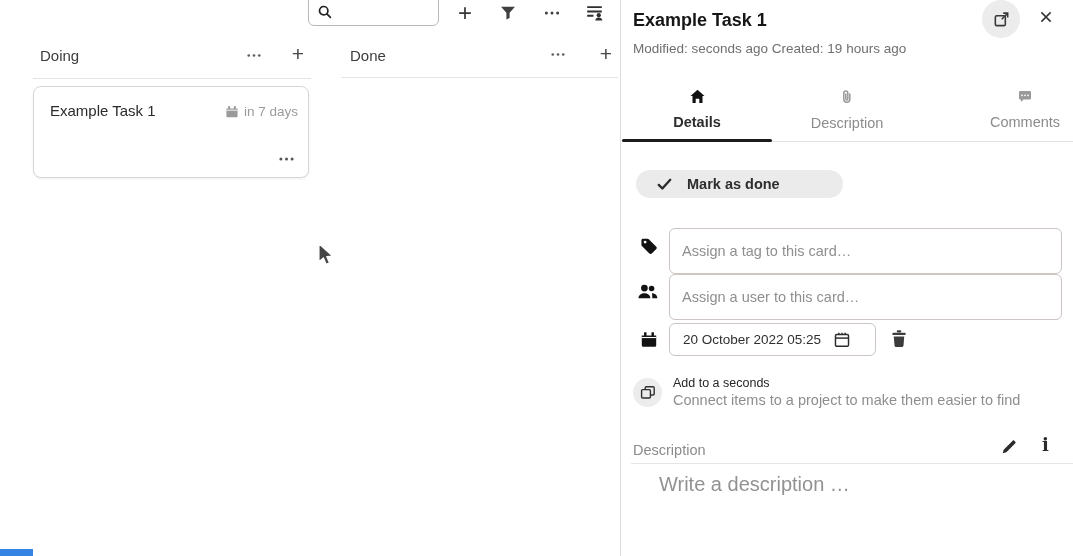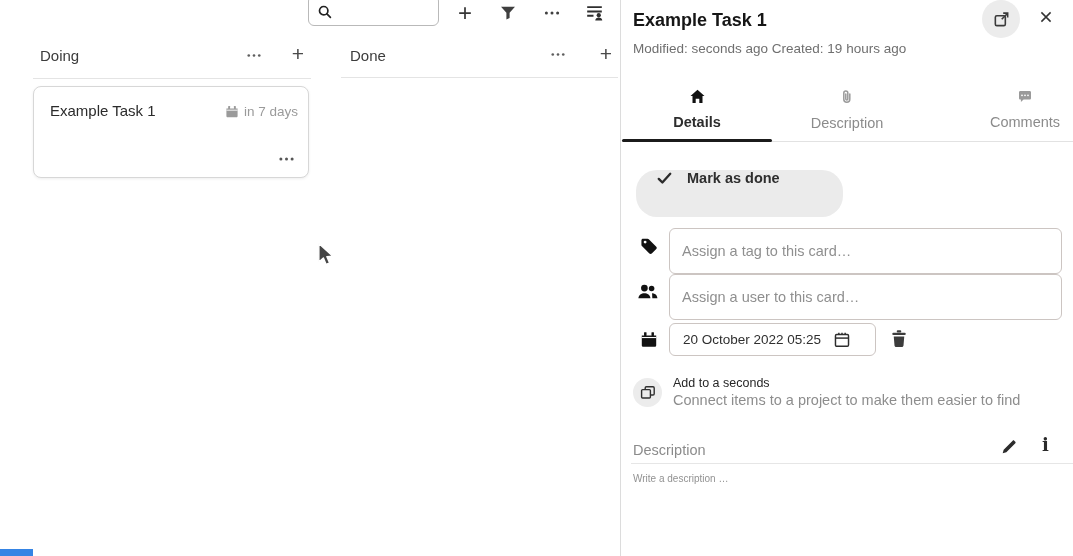--- a/index.html
+++ b/index.html
@@ -39,41 +39,41 @@
 
   .tab { top:84px; width:150px; height:57px; display:flex; flex-direction:column;
     align-items:center; padding-top:5px; gap:9px; }
   .tab .lbl { font-size:14.5px; color:#8b8b8b; }
   .tab.active .lbl { color:#2d2d2d; font-weight:700; }
   .tab .ic { color:#9a9a9a; }
   .tab.active .ic { color:#111; }
   .tab-sep { left:622px; top:141px; width:451px; height:1px; background:#e2e2e2; }
   .tab-underline { left:622px; top:139px; width:150px; height:3px; background:#1b1b1b; border-radius:2px; }
 
-  .pill-btn { top:170px; height:47px; border-radius:21px; background:#ebebeb;
-    display:flex; padding-left:20px; gap:14px; color:#2a2a2a; }
+  .pill-btn { top:170px; height:28px; border-radius:21px; background:#ebebeb;
+    display:flex; align-items:center; padding-left:20px; gap:14px; color:#2a2a2a; }
   .pill-btn .lbl { font-size:14.5px; font-weight:700; color:#2e2e2e; }
 
   .row-icon { color:#121212; }
   .gtk-entry { border:1px solid #ccc5c2; border-radius:6px; background:#fff; }
   .assign-input { left:669px; width:393px; height:46px; padding:0 12px; font-size:14.5px;
     color:#2d2d2d; outline:none; font-family:"Liberation Sans","DejaVu Sans",sans-serif; }
   .assign-input::placeholder { color:#8f8f8f; opacity:1; }
 
   .date-field { left:669px; top:323px; width:207px; height:33px; display:flex;
     align-items:center; padding:0 24px 0 13px; }
   .date-text { flex:1; font-size:13.5px; color:#2f2f2f; }
 
   .proj-circle { left:633px; top:378px; width:29px; height:29px; color:#2f2f2f; }
   .proj-title { left:673px; top:376px; font-size:12.5px; color:#262626; }
   .proj-sub { left:673px; top:392px; font-size:14.5px; color:#8d8d8d; }
 
   .desc-label { left:633px; top:442px; font-size:14.5px; color:#8b8b8b; }
   .desc-sep { left:631px; top:463px; width:442px; height:1px; background:#e6e6e6; }
-  .desc-placeholder { left:633px; top:473px; font-size:10px; color:#929292; }
+  .desc-placeholder { left:659px; top:473px; font-size:20px; color:#929292; }
   .info-i { font-family:"DejaVu Serif","Liberation Serif",serif; font-weight:700;
     font-size:18px; color:#2a2a2a; line-height:18px; }
 
   .hscroll { left:0; top:549px; width:33px; height:7px; }
 </style>
 </head>
 <body>
 
 <div id="app">
 

